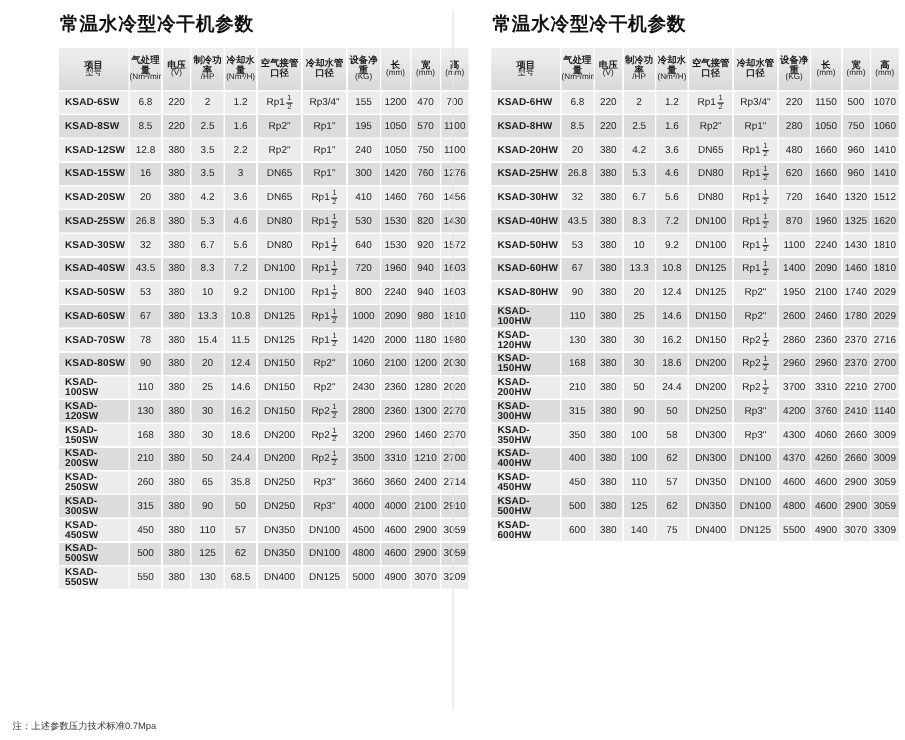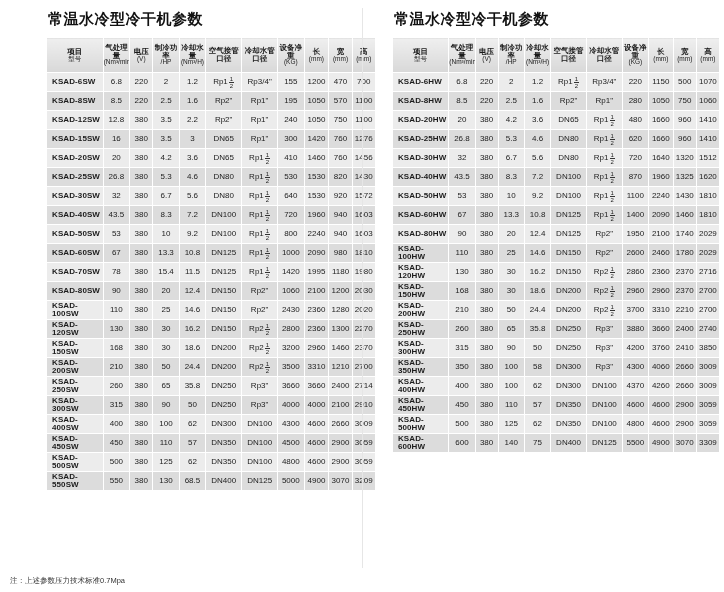--- a/index.html
+++ b/index.html
@@ -285,21 +285,21 @@
               <td style="width: 8%;">78</td>
               <td style="width: 7%;">380</td>
               <td style="width: 8%;">15.4</td>
               <td style="width: 8%;">11.5</td>
               <td style="width: 11%;">DN125</td>
               <td style="width: 11%;"><span class="cellwrap">Rp1<span class="frac">
                     <span class="n">1</span>
                     <span class="d">2</span>
                   </span></span></td>
               <td style="width: 8%;">1420</td>
-              <td style="width: 7.5%;">1995</td>
+              <td style="width: 7.5%;">2000</td>
               <td style="width: 7%;">1180</td>
               <td style="width: 7%;">1980</td>
             </tr>
             <tr>
               <td class="model" style="width: 17.5%;">KSAD-80SW</td>
               <td style="width: 8%;">90</td>
               <td style="width: 7%;">380</td>
               <td style="width: 8%;">20</td>
               <td style="width: 8%;">12.4</td>
               <td style="width: 11%;">DN150</td>
@@ -388,33 +388,20 @@
               <td style="width: 8%;">315</td>
               <td style="width: 7%;">380</td>
               <td style="width: 8%;">90</td>
               <td style="width: 8%;">50</td>
               <td style="width: 11%;">DN250</td>
               <td style="width: 11%;">Rp3"</td>
               <td style="width: 8%;">4000</td>
               <td style="width: 7.5%;">4000</td>
               <td style="width: 7%;">2100</td>
               <td style="width: 7%;">2910</td>
-            </tr>
-            <tr>
-              <td class="model" style="width: 17.5%;">KSAD-400SW</td>
-              <td style="width: 8%;">400</td>
-              <td style="width: 7%;">380</td>
-              <td style="width: 8%;">100</td>
-              <td style="width: 8%;">62</td>
-              <td style="width: 11%;">DN300</td>
-              <td style="width: 11%;">DN100</td>
-              <td style="width: 8%;">4300</td>
-              <td style="width: 7.5%;">4600</td>
-              <td style="width: 7%;">2660</td>
-              <td style="width: 7%;">3009</td>
             </tr>
             <tr>
               <td class="model" style="width: 17.5%;">KSAD-450SW</td>
               <td style="width: 8%;">450</td>
               <td style="width: 7%;">380</td>
               <td style="width: 8%;">110</td>
               <td style="width: 8%;">57</td>
               <td style="width: 11%;">DN350</td>
               <td style="width: 11%;">DN100</td>
               <td style="width: 8%;">4500</td>
@@ -695,44 +682,31 @@
               <td style="width: 11%;"><span class="cellwrap">Rp2<span class="frac">
                     <span class="n">1</span>
                     <span class="d">2</span>
                   </span></span></td>
               <td style="width: 8%;">3700</td>
               <td style="width: 7.5%;">3310</td>
               <td style="width: 7%;">2210</td>
               <td style="width: 7%;">2700</td>
             </tr>
             <tr>
-              <td class="model" style="width: 17.5%;">KSAD-250HW</td>
-              <td style="width: 8%;">260</td>
-              <td style="width: 7%;">380</td>
-              <td style="width: 8%;">65</td>
-              <td style="width: 8%;">35.8</td>
-              <td style="width: 11%;">DN250</td>
-              <td style="width: 11%;">Rp3"</td>
-              <td style="width: 8%;">3880</td>
-              <td style="width: 7.5%;">3660</td>
-              <td style="width: 7%;">2400</td>
-              <td style="width: 7%;">2740</td>
-            </tr>
-            <tr>
               <td class="model" style="width: 17.5%;">KSAD-300HW</td>
               <td style="width: 8%;">315</td>
               <td style="width: 7%;">380</td>
               <td style="width: 8%;">90</td>
               <td style="width: 8%;">50</td>
               <td style="width: 11%;">DN250</td>
               <td style="width: 11%;">Rp3"</td>
               <td style="width: 8%;">4200</td>
               <td style="width: 7.5%;">3760</td>
               <td style="width: 7%;">2410</td>
-              <td style="width: 7%;">3850</td>
+              <td style="width: 7%;">1140</td>
             </tr>
             <tr>
               <td class="model" style="width: 17.5%;">KSAD-350HW</td>
               <td style="width: 8%;">350</td>
               <td style="width: 7%;">380</td>
               <td style="width: 8%;">100</td>
               <td style="width: 8%;">58</td>
               <td style="width: 11%;">DN300</td>
               <td style="width: 11%;">Rp3"</td>
               <td style="width: 8%;">4300</td>

